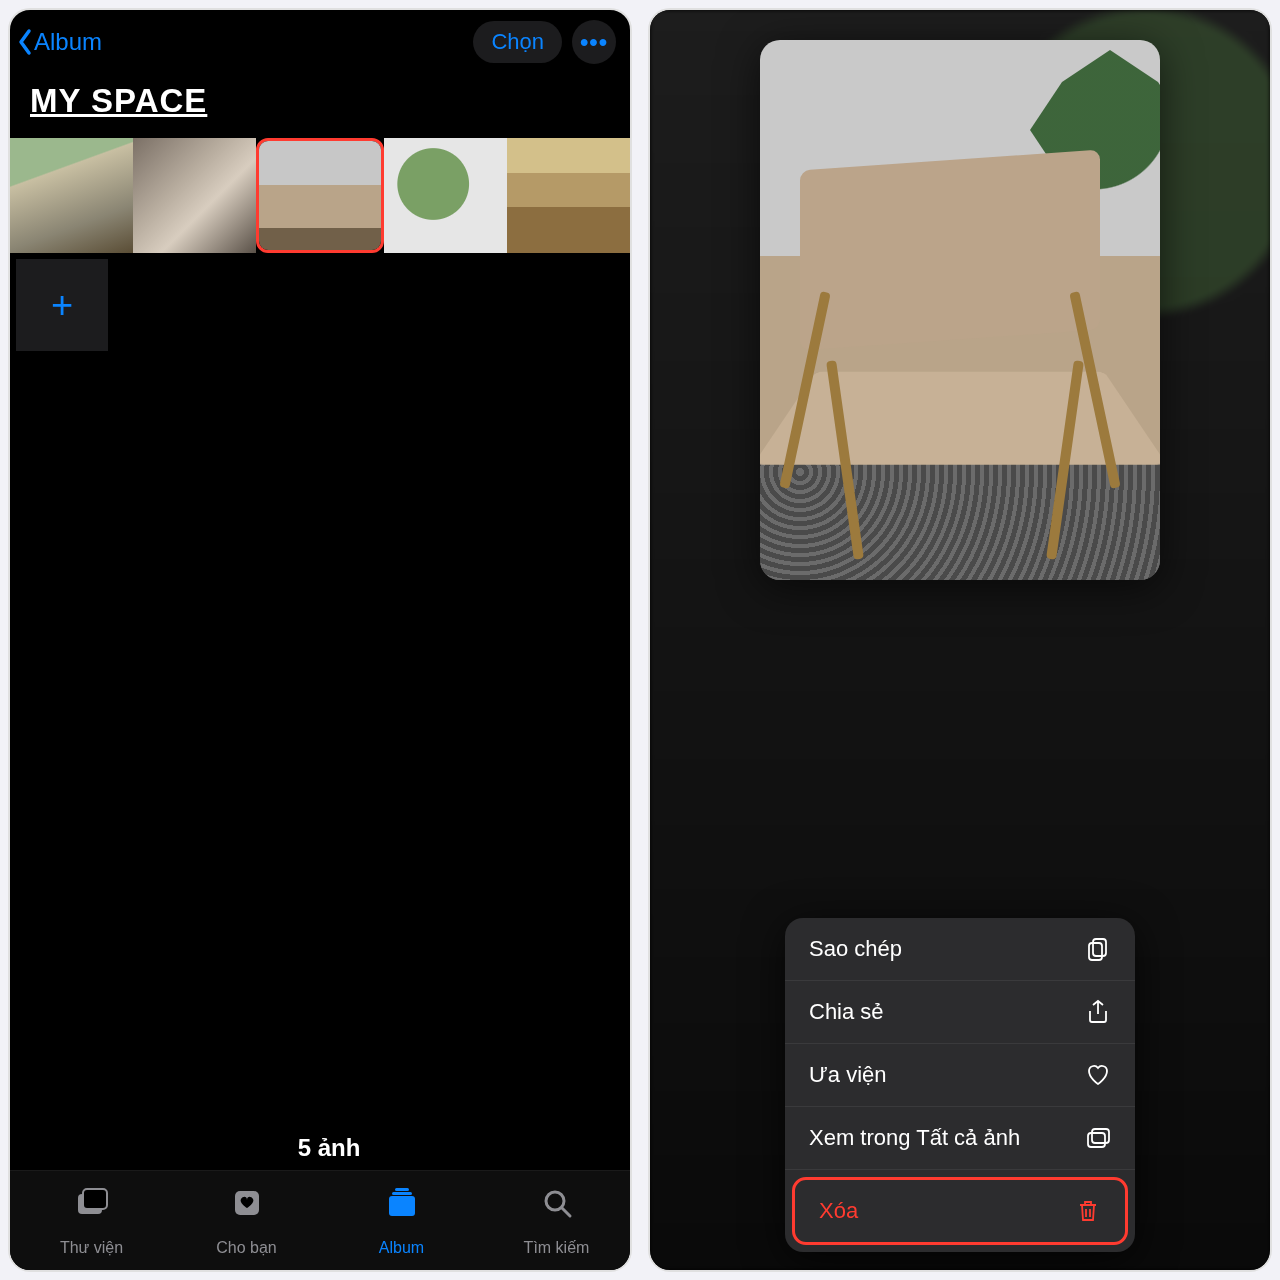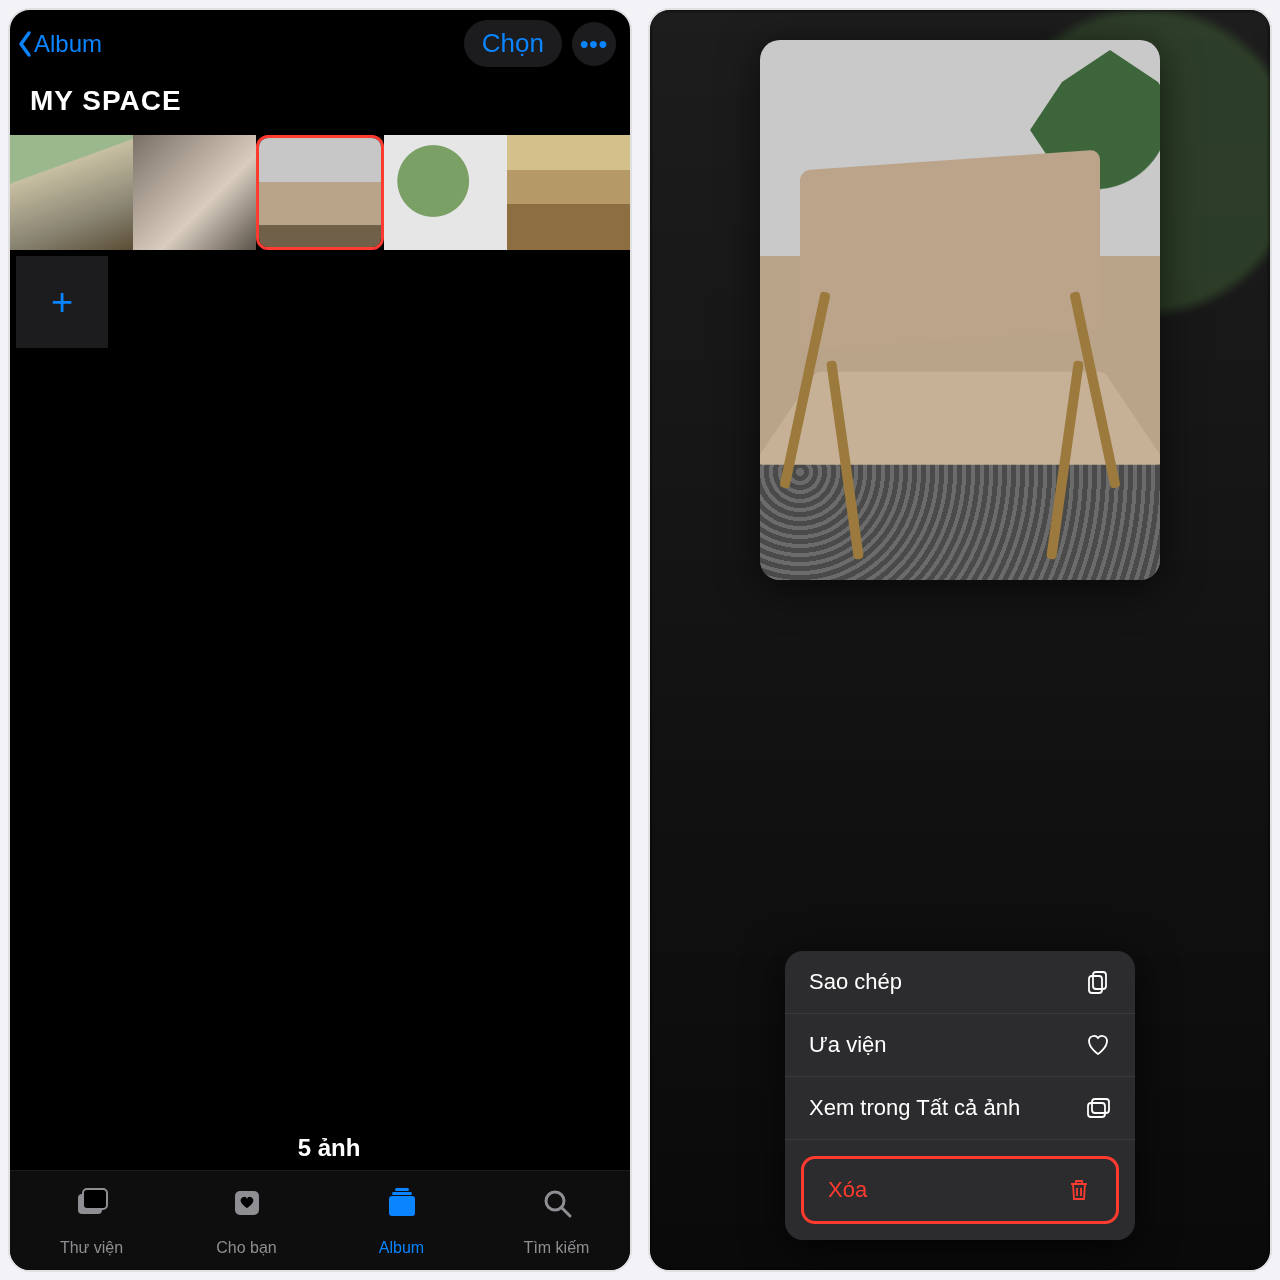--- a/index.html
+++ b/index.html
@@ -32,38 +32,39 @@
     color: #0a84ff;
     font-size: 24px;
   }
   .nav-left { display: flex; align-items: center; }
   .chev { width: 18px; height: 30px; stroke: #0a84ff; stroke-width: 3.5; fill: none; stroke-linecap: round; stroke-linejoin: round; }
   .nav-right { display: flex; align-items: center; gap: 10px; }
   .select-btn {
     background: #1c1c1e;
     border-radius: 24px;
     padding: 8px 18px;
-    font-size: 26px;
+    font-size: 22px;
     color: #0a84ff;
     font-weight: 500;
   }
   .more-btn {
     width: 44px; height: 44px;
     background: #1c1c1e;
     border-radius: 50%;
     display: flex; align-items: center; justify-content: center;
     color: #0a84ff;
     font-size: 24px; font-weight: 700; letter-spacing: 1px;
   }
   .album-title {
     color: #fff;
-    font-size: 28px;
+    font-size: 33px;
     font-weight: 800;
     padding: 4px 20px 18px 20px;
     letter-spacing: 1px;
+    text-decoration: underline;
   }
   .thumb-row {
     display: flex;
     height: 115px;
   }
   .thumb {
     flex: 1;
     background: #555;
     position: relative;
     overflow: hidden;
@@ -143,38 +144,38 @@
   .leg.l4 { top:320px; left:300px; transform:rotate(8deg);}
   .plant { position:absolute; top:10px; right:-30px; width:160px; height:160px;
     background: radial-gradient(circle at 40% 40%, #2e5a2b 0 55%, transparent 56%);
     clip-path: polygon(50% 0,80% 20%,100% 50%,80% 80%,50% 100%,20% 80%,0 50%,20% 20%);
     opacity:0.9;}
   .gravel { position:absolute; bottom:0; left:0; right:0; height:120px;
     background: repeating-radial-gradient(circle at 10% 10%, #6b6b6b 0 4px, #4a4a4a 4px 9px); }
   .ctx-menu {
     position: absolute;
     left: 50%; transform: translateX(-50%);
-    bottom: 30px;
+    bottom: 18px;
     width: 350px;
     background: #2c2c2e;
     border-radius: 18px;
     overflow: hidden;
     box-shadow: 0 8px 40px rgba(0,0,0,0.7);
   }
   .ctx-item {
     display: flex; align-items: center; justify-content: space-between;
     padding: 18px 24px;
     color: #fff;
     font-size: 22px;
     border-bottom: 1px solid #3a3a3c;
     cursor: pointer;
   }
   .ctx-item:last-child { border-bottom: none; }
   .ctx-item.destructive { color: #ff3b30; }
-  .ctx-item.highlight { border: 3px solid #ff3b30; border-radius: 14px; margin: 16px; }
+  .ctx-item.highlight { border: 3px solid #ff3b30; border-radius: 14px; margin: 7px; }
   .ctx-icon { width: 26px; height: 26px; stroke: currentColor; stroke-width: 1.8; fill: none; flex-shrink:0; }
 </style>
 </head>
 <body>
 
 <div class="phone">
   <div class="nav-bar">
     <div class="nav-left">
       <svg class="chev" viewBox="0 0 18 30">
           <polyline points="13,4 5,15 13,26"></polyline>
@@ -266,20 +267,26 @@
 
   <div class="ctx-menu">
     <div class="ctx-item">
       <span>Sao chép</span>
       <svg class="ctx-icon" viewBox="0 0 26 26">
           <rect x="8" y="3" width="13" height="17" rx="3"></rect>
           <rect x="4" y="7" width="13" height="17" rx="3"></rect>
         </svg>
     </div>
     <div class="ctx-item">
+      <span>Chia sẻ</span>
+      <svg class="ctx-icon" viewBox="0 0 26 26">
+          <path d="M13 2v13M8 6l5-4 5 4M5 12v9a2 2 0 002 2h12a2 2 0 002-2v-9"></path>
+        </svg>
+    </div>
+    <div class="ctx-item">
       <span>Ưa viện</span>
       <svg class="ctx-icon" viewBox="0 0 26 26">
           <path d="M13 22s-9-6-9-13a5 5 0 019-3 5 5 0 019 3c0 7-9 13-9 13z"></path>
         </svg>
     </div>
     <div class="ctx-item">
       <span>Xem trong Tất cả ảnh</span>
       <svg class="ctx-icon" viewBox="0 0 26 26">
           <rect x="3" y="8" width="17" height="14" rx="3"></rect>
           <rect x="7" y="4" width="17" height="14" rx="3"></rect>

